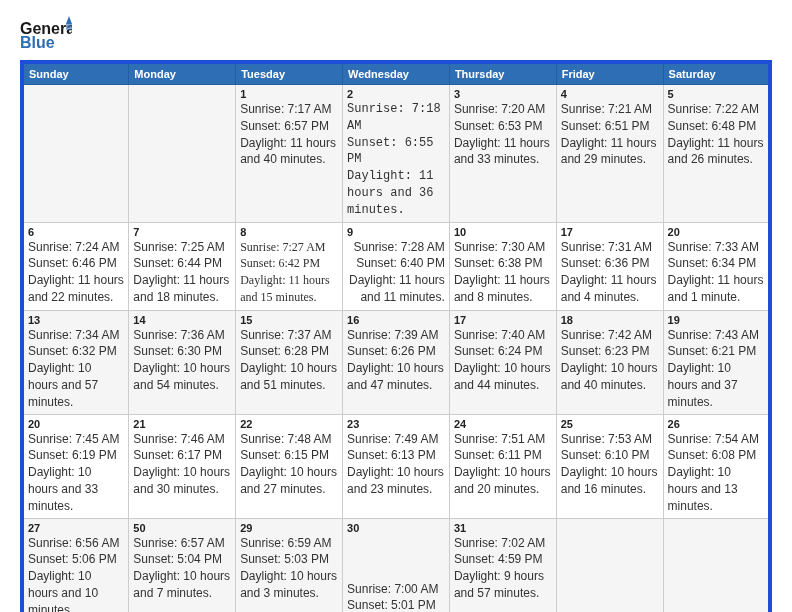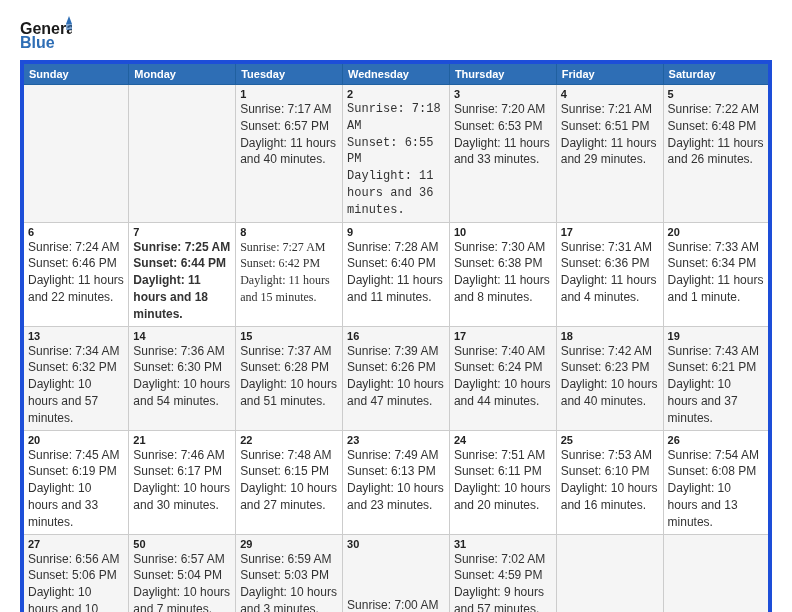--- a/index.html
+++ b/index.html
@@ -164,33 +164,33 @@
         </tr>
         <tr>
           <td>
             <span class="day-number">6</span>
             <div class="day-detail" style="white-space: pre-line;">Sunrise: 7:24 AM
 Sunset: 6:46 PM
 Daylight: 11 hours and 22 minutes.</div>
           </td>
           <td>
             <span class="day-number">7</span>
-            <div class="day-detail" style="white-space: pre-line; font-weight: bold;">Sunrise: 7:25 AM
+            <div class="day-detail" style="white-space: pre-line;">Sunrise: 7:25 AM
 Sunset: 6:44 PM
 Daylight: 11 hours and 18 minutes.</div>
           </td>
           <td>
             <span class="day-number">8</span>
             <div class="day-detail" style="white-space: pre-line; font-family: Liberation Serif, serif;">Sunrise: 7:27 AM
 Sunset: 6:42 PM
 Daylight: 11 hours and 15 minutes.</div>
           </td>
           <td>
             <span class="day-number">9</span>
-            <div class="day-detail" style="white-space: pre-line;">Sunrise: 7:28 AM
+            <div class="day-detail" style="white-space: pre-line; text-align: right;">Sunrise: 7:28 AM
 Sunset: 6:40 PM
 Daylight: 11 hours and 11 minutes.</div>
           </td>
           <td>
             <span class="day-number">10</span>
             <div class="day-detail" style="white-space: pre-line;">Sunrise: 7:30 AM
 Sunset: 6:38 PM
 Daylight: 11 hours and 8 minutes.</div>
           </td>
           <td>

